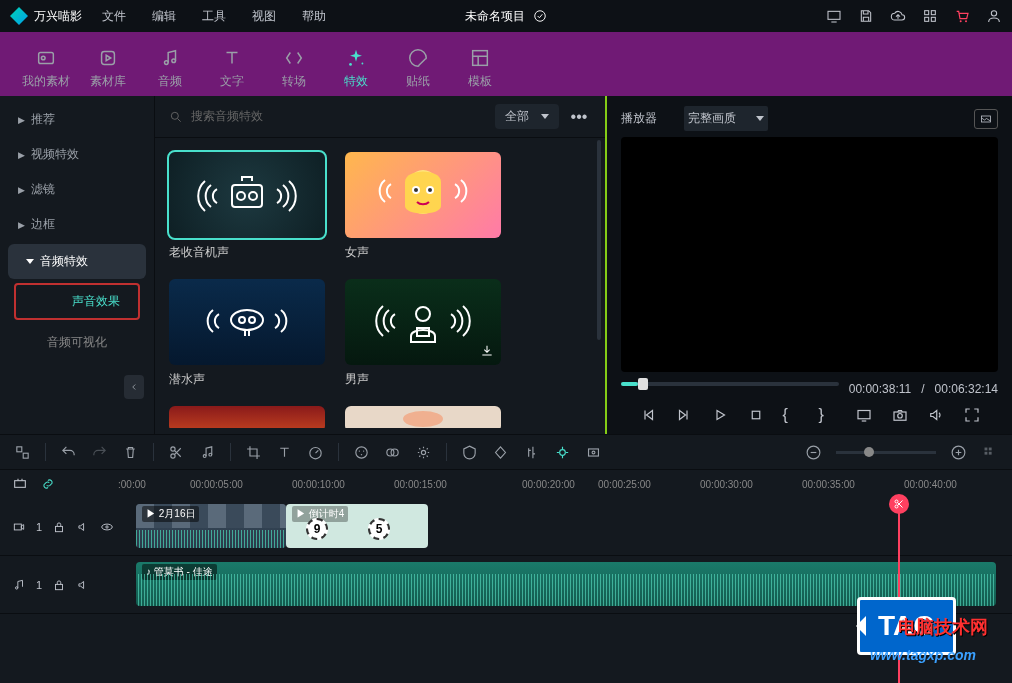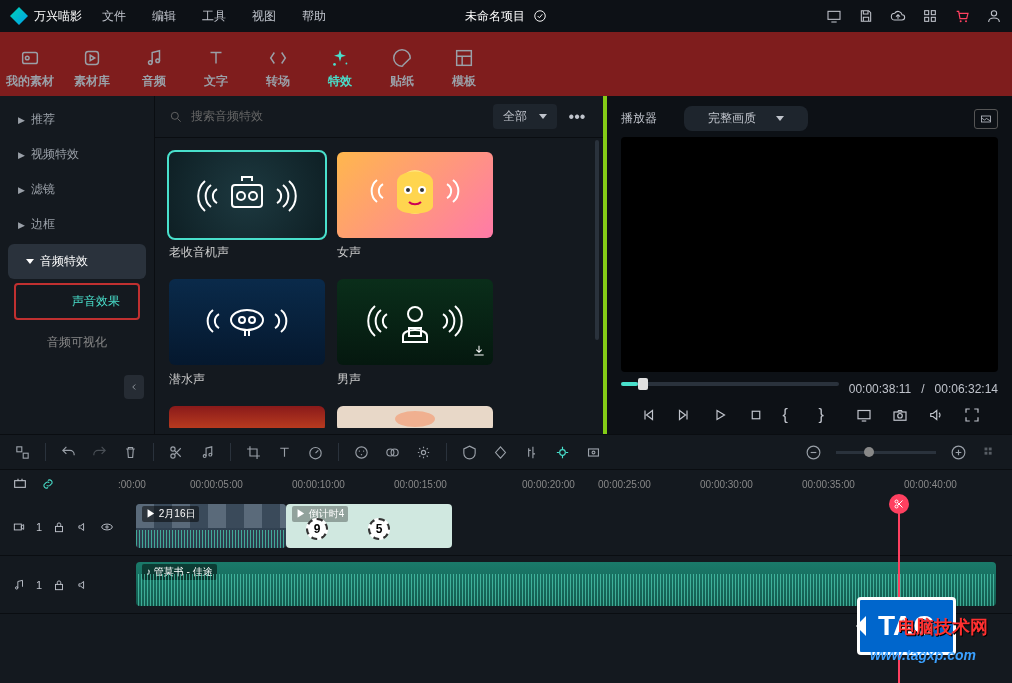--- a/index.html
+++ b/index.html
@@ -6,45 +6,45 @@
 body { background: #0f1419; color: #c0c4cc; width: 1012px; height: 683px; overflow: hidden; position: relative; }
 .titlebar { height: 32px; display: flex; align-items: center; padding: 0 10px; background: #0d1116; }
 .logo { display: flex; align-items: center; gap: 6px; margin-right: 20px; color: #fff; font-size: 12px; }
 .logo-icon { width: 18px; height: 18px; background: linear-gradient(135deg,#00d4b5,#00a0e9); clip-path: polygon(50% 0,100% 50%,50% 100%,0 50%); }
 .menu { display: flex; gap: 26px; font-size: 12px; }
 .menu span { cursor: pointer; }
 .title-center { position: absolute; left: 50%; transform: translateX(-50%); display: flex; align-items: center; gap: 8px; font-size: 12px; color: #fff; }
 .title-right { margin-left: auto; display: flex; gap: 16px; align-items: center; }
 .title-right svg { width: 16px; height: 16px; }
 .cart { color: #ff4060; }
-.tabs-row { display: flex; gap: 2px; height: 64px; padding: 8px 0 0; background: #7f1d1d; font-weight: bold; }
+.tabs-row { display: flex; gap: 2px; height: 64px; padding: 8px 16px 0; background: #701a75; }
 .tab { flex: 0 0 60px; display: flex; flex-direction: column; align-items: center; justify-content: center; gap: 4px; font-size: 12px; border-radius: 8px 8px 0 0; cursor: pointer; color: #9aa0a8; }
 .tab-active { color: #49e0cc; }
 .tab svg { width: 22px; height: 22px; }
 .main { display: flex; height: 338px; background: #14191f; }
 .sidebar { width: 155px; background: #14191f; border-right: 1px solid #0a0d11; padding-top: 6px; }
 .side-item { display: flex; align-items: center; gap: 6px; padding: 9px 18px; font-size: 12px; cursor: pointer; color: #9aa0a8; }
 .side-item.active { background: #2a323c; border-radius: 6px; margin: 2px 8px; color: #fff; }
 .side-sub { padding: 8px 0 8px 38px; font-size: 12px; color: #49e0cc; cursor: pointer; margin: 4px 14px; border: 2px solid #c03030; border-radius: 4px; text-align: center; }
 .side-sub2 { padding: 10px 0 10px 0; font-size: 12px; color: #888; text-align: center; cursor: pointer; }
 .side-collapse { width: 20px; height: 24px; background: #262c34; margin: 14px 10px 0 auto; border-radius: 4px; display: flex; align-items: center; justify-content: center; cursor: pointer; }
-.content { flex: 0 0 452px; border-right: 4px solid #84cc16; position: relative; }
+.content { flex: 0 0 452px; border-right: 2px solid #84cc16; position: relative; }
 .search-row { display: flex; align-items: center; gap: 8px; padding: 8px 14px; border-bottom: 1px solid #0a0d11; }
 .search-box { flex: 1; display: flex; align-items: center; gap: 8px; font-size: 12px; color: #666; }
 .dropdown { display: flex; align-items: center; gap: 12px; padding: 4px 10px; background: #1e252d; border-radius: 4px; font-size: 12px; cursor: pointer; }
 .more { width: 24px; text-align: center; cursor: pointer; }
-.grid { padding: 14px; display: grid; grid-template-columns: repeat(2, 156px); gap: 18px 12px; overflow-y: auto; height: 290px; }
+.grid { padding: 14px; display: grid; grid-template-columns: repeat(2, 156px); gap: 18px 20px; overflow-y: auto; height: 290px; }
 .card { cursor: pointer; }
 .thumb { width: 156px; height: 86px; border-radius: 6px; display: flex; align-items: center; justify-content: center; position: relative; }
 .thumb.selected { outline: 2px solid #49e0cc; }
 .card-label { font-size: 12px; margin-top: 6px; color: #ccc; }
 .scroll-ind { position: absolute; right: 4px; top: 44px; width: 4px; height: 200px; background: #2a323c; border-radius: 2px; }
 .preview { flex: 1; background: #0d1116; padding: 10px 14px; display: flex; flex-direction: column; }
 .preview-top { display: flex; align-items: center; gap: 27px; font-size: 12px; margin-bottom: 6px; }
-.quality { background: #1e252d; padding: 4px 24px; border-radius: 8px; display: flex; align-items: center; gap: 20px; cursor: pointer; }
+.quality { background: #1e252d; padding: 4px 4px; border-radius: 2px; display: flex; align-items: center; gap: 20px; cursor: pointer; }
 .snap { margin-left: auto; width: 24px; height: 20px; border: 1px solid #555; border-radius: 3px; display: flex; align-items: center; justify-content: center; cursor: pointer; }
 .video-area { flex: 1; background: #000; border-radius: 4px; }
 .progress { margin-top: 10px; display: flex; gap: 10px; font-size: 12px; }
 .progress-bar { flex: 1; height: 4px; background: #2a323c; border-radius: 2px; position: relative; }
 .progress-fill { position: absolute; left: 0; width: 8%; height: 100%; background: #49e0cc; border-radius: 2px; }
 .progress-thumb { position: absolute; left: 8%; top: -4px; width: 10px; height: 12px; background: #e0e0e0; border-radius: 2px; }
 .controls { display: flex; align-items: center; justify-content: center; gap: 18px; margin-top: 10px; }
 .controls svg, .controls span { cursor: pointer; width: 18px; height: 18px; }
 .toolbar { height: 36px; background: #14191f; border-top: 1px solid #0a0d11; border-bottom: 1px solid #0a0d11; display: flex; align-items: center; padding: 0 14px; gap: 14px; }
 .toolbar svg { width: 17px; height: 17px; cursor: pointer; color: #9aa0a8; }
@@ -495,21 +495,21 @@
             <ellipse cx="12" cy="12" rx="9" ry="5" class="icon-stroke"></ellipse>
             <circle cx="12" cy="12" r="2" class="icon-stroke"></circle>
           </svg>
       </div>
       <div class="track-body">
         <div class="clip" style="left:18px;width:150px;background:linear-gradient(#3a4a5a,#2a3a4a)">
           <div style="position:absolute;inset:0;background:repeating-linear-gradient(90deg,#5a6a7a 0 18px,#3a4a5a 18px 36px);height:24px"></div>
           <div class="clip-label">▶ <span>2月16日</span></div>
           <div class="clip-wave"></div>
         </div>
-        <div class="clip" style="left:168px;width:166px;background:#d0e8e0">
+        <div class="clip" style="left:168px;width:142px;background:#d0e8e0">
           <div class="clip-label" style="background:rgba(0,0,0,.3)">▶ <span>倒计时4</span></div>
           <div style="position:absolute;top:14px;left:20px;display:flex;gap:40px">
             <span class="circle-num">9</span>
               <span class="circle-num">5</span>
           </div>
         </div>
       </div>
     </div>
 
     <div class="track">

